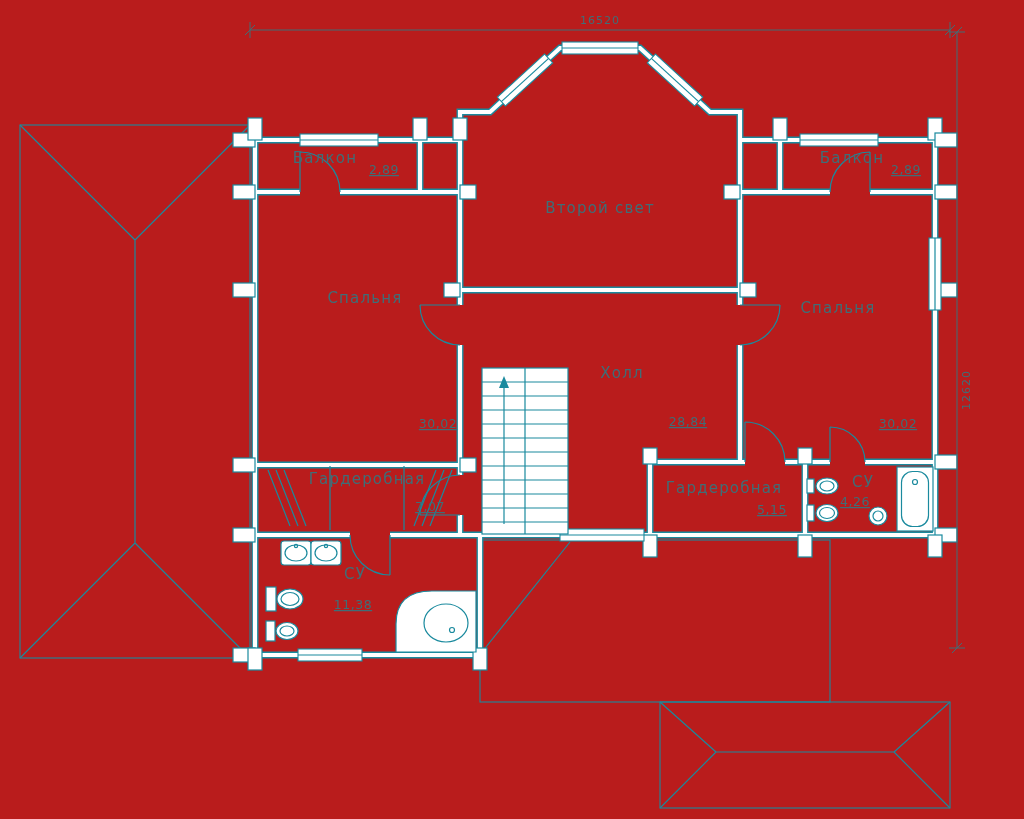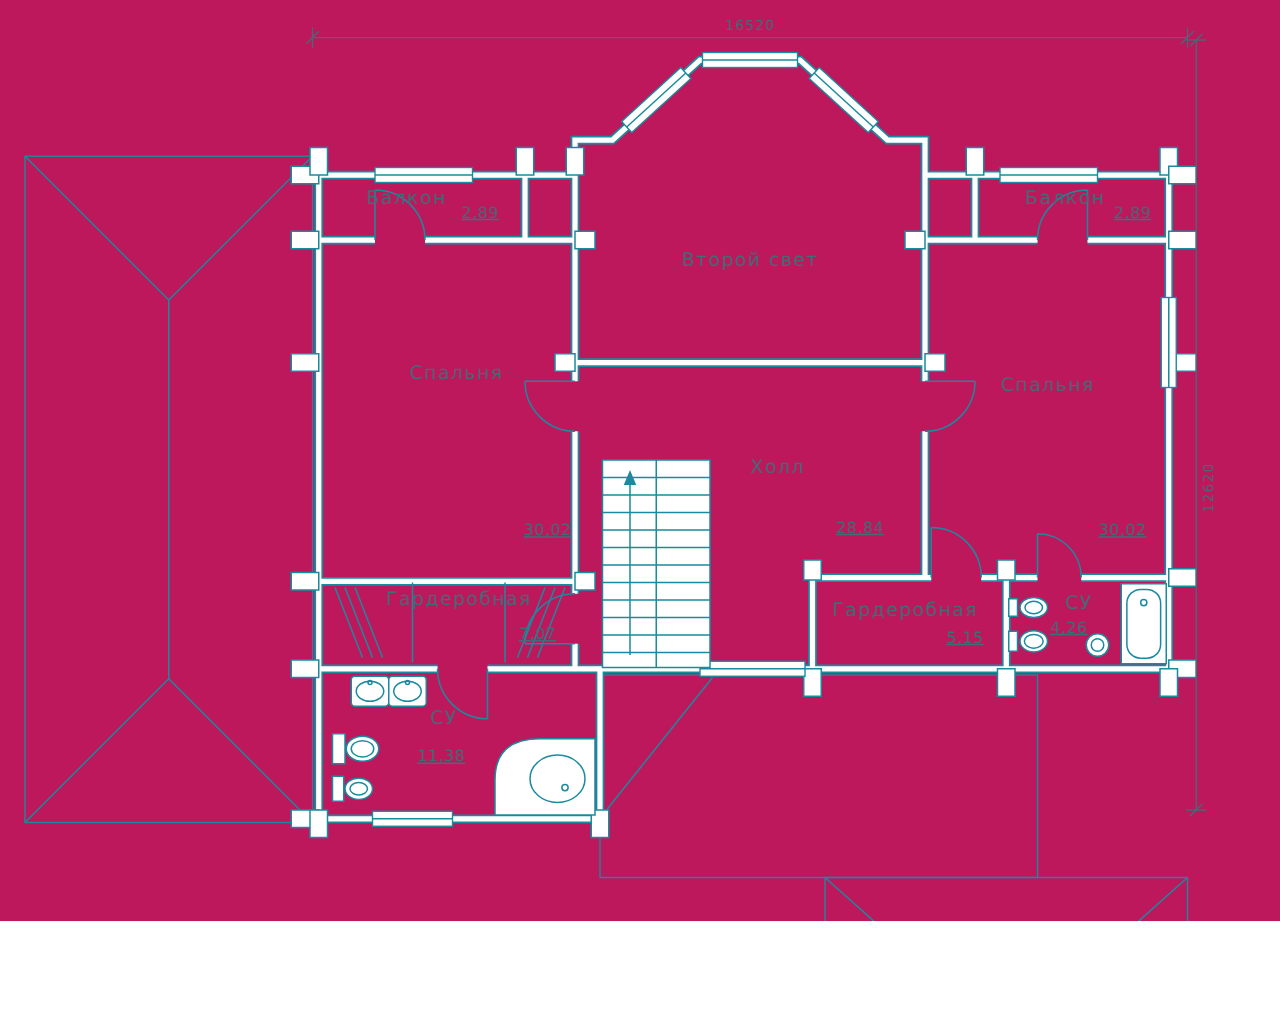--- a/index.html
+++ b/index.html
@@ -1,16 +1,16 @@
 <!DOCTYPE html>
 <html><head>
 <meta charset="utf-8">
 <style>
   html,body{margin:0;padding:0;background:#ffffff;}
-  .plan-wrap{width:1024px;height:737px;background:#be185d;position:relative;overflow:hidden;}
+  .plan-wrap{width:1024px;height:819px;background:#b91c1c;position:relative;overflow:hidden;}
   svg{display:block;}
   text{font-family:"DejaVu Sans",sans-serif;fill:#3f6e77;}
   .room-label{font-size:15px;letter-spacing:1.2px;}
   .area{font-size:12.5px;text-decoration:underline;letter-spacing:.5px;}
   .dim{font-size:11px;letter-spacing:1px;}
   .w-outer{stroke:#1a8a9e;stroke-width:7;fill:none;stroke-linecap:butt;}
   .w-inner{stroke:#ffffff;stroke-width:4.2;fill:none;stroke-linecap:butt;}
   .thin{stroke:#1a8a9e;stroke-width:1.2;fill:none;}
   .thin-f{stroke:#1a8a9e;stroke-width:1.2;fill:#ffffff;}
   .tab{fill:#ffffff;stroke:#1a8a9e;stroke-width:1.2;}

